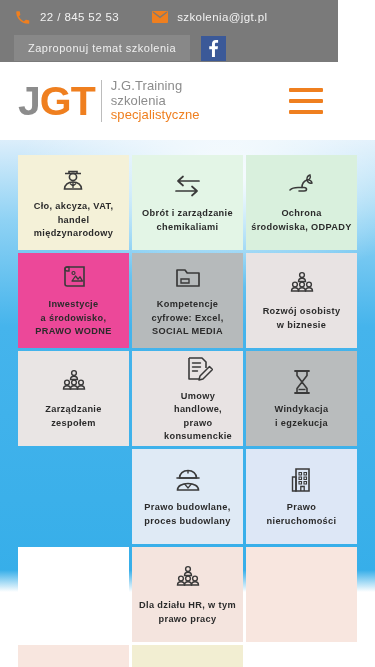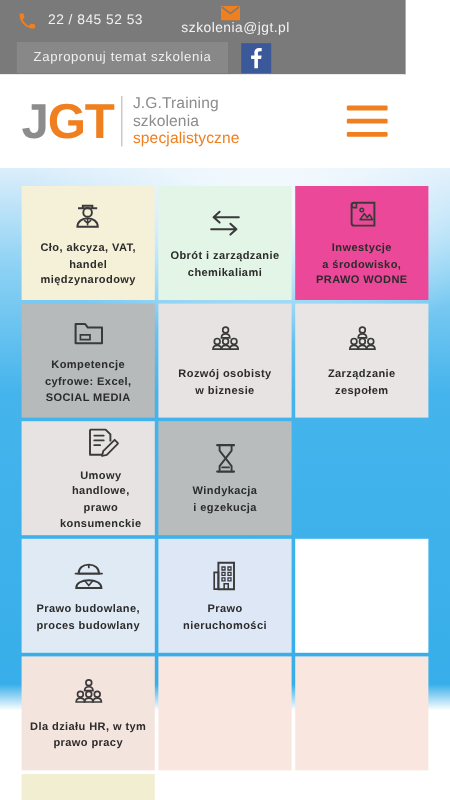--- a/index.html
+++ b/index.html
@@ -25,21 +25,21 @@
     padding-left: 14px;
   }
   .contact-item {
     display: flex;
     align-items: center;
     color: #f2f2f2;
     font-size: 11.5px;
     letter-spacing: .4px;
     white-space: nowrap;
   }
-  .contact-item.email { margin-left: 32px; flex-direction: column; }
+  .contact-item.email { margin-left: 32px; }
   .ci-icon {
     width: 17px; height: 14px;
     margin-right: 9px;
     display: inline-flex;
     align-items: center;
     justify-content: center;
     flex: none;
   }
   .ci-icon svg { display: block; }
 
@@ -265,20 +265,29 @@
       </div>
       <div class="tile" style="background: rgb(227, 245, 230);">
         <span class="tile-icon">
           <svg width="30" height="30" viewBox="0 0 30 30">
             <use href="#ico-exchange-arrows-icon"></use>
           </svg>
         </span>
         <span class="tile-label">Obrót i zarządzanie
 chemikaliami</span>
       </div>
+      <div class="tile" style="background: rgb(217, 240, 221);">
+        <span class="tile-icon">
+          <svg width="30" height="30" viewBox="0 0 30 30">
+            <use href="#ico-plant-hand-icon"></use>
+          </svg>
+        </span>
+        <span class="tile-label">Ochrona
+środowiska, ODPADY</span>
+      </div>
       <div class="tile" style="background: #ec4899;">
         <span class="tile-icon">
           <svg width="30" height="30" viewBox="0 0 30 30">
             <use href="#ico-blueprint-icon"></use>
           </svg>
         </span>
         <span class="tile-label">Inwestycje
 a środowisko,
 PRAWO WODNE</span>
       </div>

